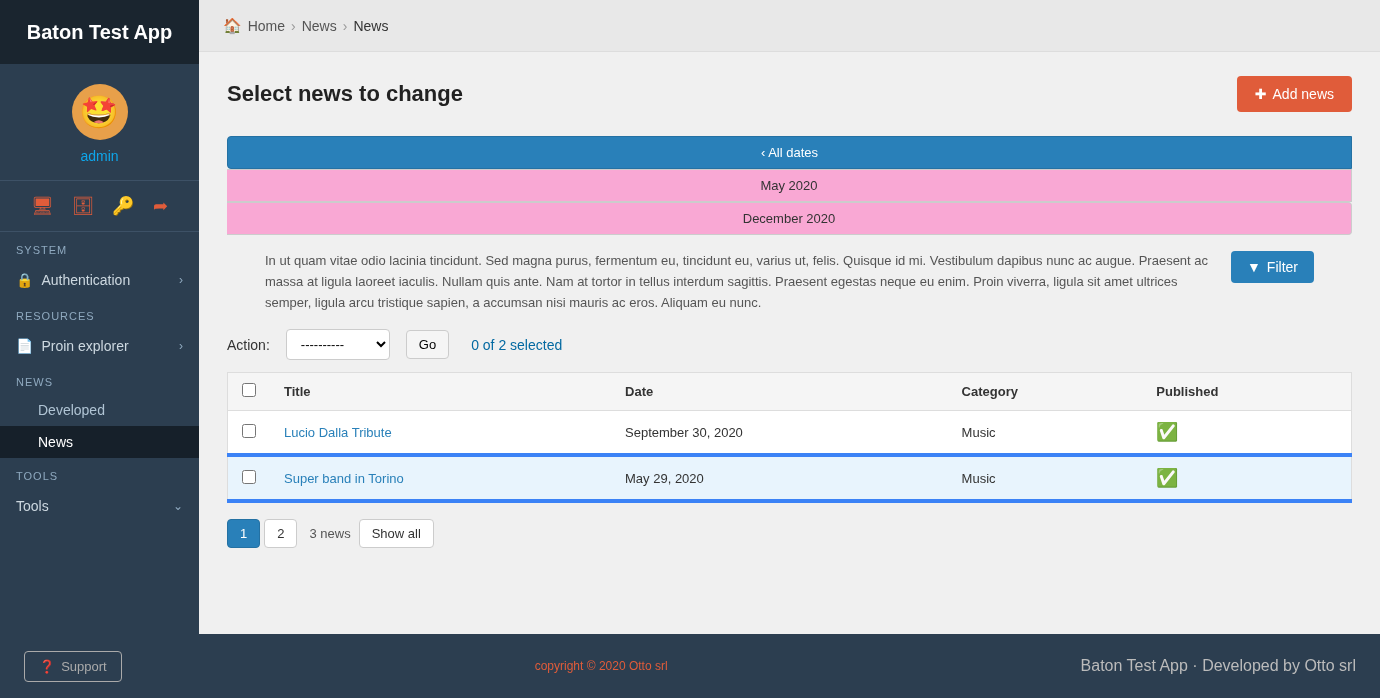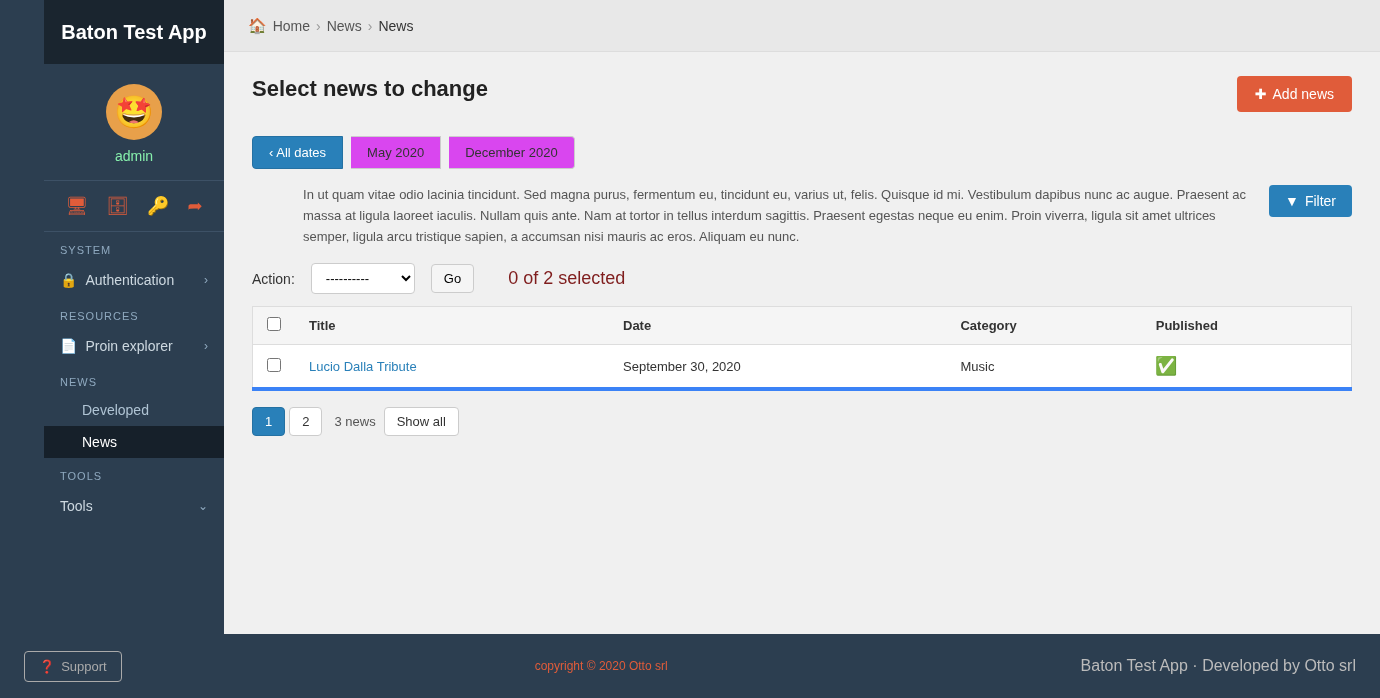--- a/index.html
+++ b/index.html
@@ -1,68 +1,68 @@
 <!DOCTYPE html>
 <html><head>
   <meta charset="utf-8">
   <style>
     * { box-sizing: border-box; margin: 0; padding: 0; }
     body { font-family: 'Segoe UI', Arial, sans-serif; font-size: 14px; background: #f0f0f0; display: flex; flex-direction: column; min-height: 698px; }
     
     .app-wrapper { display: flex; flex: 1; min-height: 634px; }
     
     
-    .sidebar { width: 224px; background: #2c3e50; color: #fff; display: flex; flex-direction: column; flex-shrink: 0; padding-left: 44px; }
+    .sidebar { width: 199px; background: #2c3e50; color: #fff; display: flex; flex-direction: column; flex-shrink: 0; }
     .sidebar-title { padding: 18px 16px; font-size: 20px; font-weight: bold; background: #1a252f; text-align: center; height: 64px; display: flex; align-items: center; justify-content: center; }
     .sidebar-user { display: flex; flex-direction: column; align-items: center; padding: 20px 16px 16px; border-bottom: 1px solid #3d5166; }
     .avatar { width: 56px; height: 56px; border-radius: 50%; background: #e8a04a; display: flex; align-items: center; justify-content: center; font-size: 28px; overflow: hidden; margin-bottom: 8px; }
     .avatar-emoji { font-size: 32px; }
-    .username { color: #86efac; font-size: 14px; }
+    .username { color: #0ea5e9; font-size: 14px; }
     .sidebar-icons { display: flex; gap: 18px; padding: 14px 16px; border-bottom: 1px solid #3d5166; justify-content: center; }
     .sidebar-icon { color: #e05c3a; font-size: 18px; cursor: pointer; }
     .sidebar-section-label { padding: 12px 16px 6px; font-size: 11px; font-weight: normal; color: #8fa9bf; letter-spacing: 1px; }
     .sidebar-item { display: flex; align-items: center; justify-content: space-between; padding: 10px 16px; cursor: pointer; color: #cdd8e0; font-size: 14px; }
     .sidebar-item-left { display: flex; align-items: center; gap: 8px; }
     .sidebar-item-icon { font-size: 14px; }
     .sidebar-chevron { font-size: 12px; color: #8fa9bf; }
     .sidebar-sub-item { padding: 8px 16px 8px 38px; cursor: pointer; color: #b0c4d4; font-size: 14px; }
     .sidebar-sub-item.active { color: #fff; background: #16202a; }
 
     
     .main-content { flex: 1; display: flex; flex-direction: column; background: #f0f0f0; }
     .breadcrumb-bar { background: #e8e8e8; padding: 10px 24px; display: flex; align-items: center; gap: 6px; font-size: 14px; color: #555; border-bottom: 1px solid #ddd; height: 52px; }
     .breadcrumb-home-icon { color: #555; font-size: 15px; }
     .breadcrumb-separator { color: #999; }
     .breadcrumb-link { color: #555; text-decoration: none; cursor: pointer; }
     .breadcrumb-current { color: #333; }
 
     .content-area { padding: 24px 28px; flex: 1; }
-    .page-header { display: flex; justify-content: space-between; margin-bottom: 24px; }
+    .page-header { display: flex; align-items: center; justify-content: space-between; margin-bottom: 24px; }
     .page-title { font-size: 22px; font-weight: 600; color: #222; }
     .add-btn { background: #e05c3a; color: #fff; border: none; padding: 10px 18px; border-radius: 4px; cursor: pointer; font-size: 14px; display: flex; align-items: center; gap: 6px; font-weight: 500; }
 
     
-    .date-tabs { display: flex; gap: 8px; margin-bottom: 16px; }
-    .date-tab { padding: 8px 16px; border: 1px solid #ccc; cursor: pointer; font-size: 13px; color: #333; background: #d946ef; text-decoration: none; }
+    .date-tabs { display: flex; gap: 0; margin-bottom: 16px; flex-direction: column; }
+    .date-tab { padding: 8px 16px; border: 1px solid #ccc; cursor: pointer; font-size: 13px; color: #333; background: #f9a8d4; text-decoration: none; }
     .date-tab:first-child { border-radius: 4px 0 0 4px; }
     .date-tab:last-child { border-radius: 0 4px 4px 0; }
     .date-tab.active { background: #2980b9; color: #fff; border-color: #2471a3; }
     .date-tab:not(:first-child) { border-left: none; }
 
     
-    .filter-row { display: flex; align-items: flex-start; justify-content: flex-end; margin-bottom: 16px; }
+    .filter-row { display: flex; align-items: flex-start; justify-content: center; margin-bottom: 16px; }
     .filter-text { color: #555; font-size: 13px; line-height: 1.6; max-width: 950px; }
     .filter-btn { background: #2980b9; color: #fff; border: none; padding: 8px 16px; border-radius: 4px; cursor: pointer; font-size: 14px; display: flex; align-items: center; gap: 6px; white-space: nowrap; margin-left: 16px; }
 
     
     .action-bar { display: flex; align-items: center; gap: 16px; margin-bottom: 12px; }
     .action-label { color: #333; font-size: 14px; }
     .action-select { padding: 6px 28px 6px 10px; border: 1px solid #ccc; border-radius: 4px; font-size: 13px; background: #fff; cursor: pointer; appearance: auto; }
     .go-btn { padding: 6px 12px; border: 1px solid #ccc; background: #f5f5f5; border-radius: 4px; cursor: pointer; font-size: 13px; }
-    .selected-count { color: #7f1d1d; font-size: 18px; margin-left: 18px; }
+    .selected-count { color: #0369a1; font-size: 14px; margin-left: 6px; }
 
     
     .news-table { width: 100%; border-collapse: collapse; background: #fff; border: 1px solid #ddd; }
     .news-table th { background: #f5f5f5; padding: 10px 14px; text-align: left; font-size: 13px; font-weight: 600; color: #333; border-bottom: 1px solid #ddd; }
     .news-table td { padding: 10px 14px; border-bottom: 4px solid #3b82f6; font-size: 13px; color: #333; }
     .news-table tr.highlighted td { background: #e8f4fd; }
     .news-table th.checkbox-col, .news-table td.checkbox-col { width: 30px; }
     .news-link { color: #2980b9; text-decoration: none; font-weight: 500; }
     .published-icon { color: #27ae60; font-size: 18px; }
 
@@ -202,20 +202,33 @@
       </td>
       <td>
         <a class="news-link" href="#">Lucio Dalla Tribute</a>
       </td>
       <td>September 30, 2020</td>
       <td>Music</td>
       <td>
         <span class="published-icon">✅</span>
       </td>
     </tr>
+            <tr class="highlighted">
+      <td class="checkbox-col">
+        <input type="checkbox" class="checkbox-input" style="">
+      </td>
+      <td>
+        <a class="news-link" href="#">Super band in Torino</a>
+      </td>
+      <td>May 29, 2020</td>
+      <td>Music</td>
+      <td>
+        <span class="published-icon">✅</span>
+      </td>
+    </tr>
           </tbody>
       </table>
 
       <div class="pagination">
         <button class="page-btn active">1</button>
         <button class="page-btn">2</button>
         <span class="page-count">3 news</span>
         <button class="show-all-btn">Show all</button>
       </div>
     </div>

